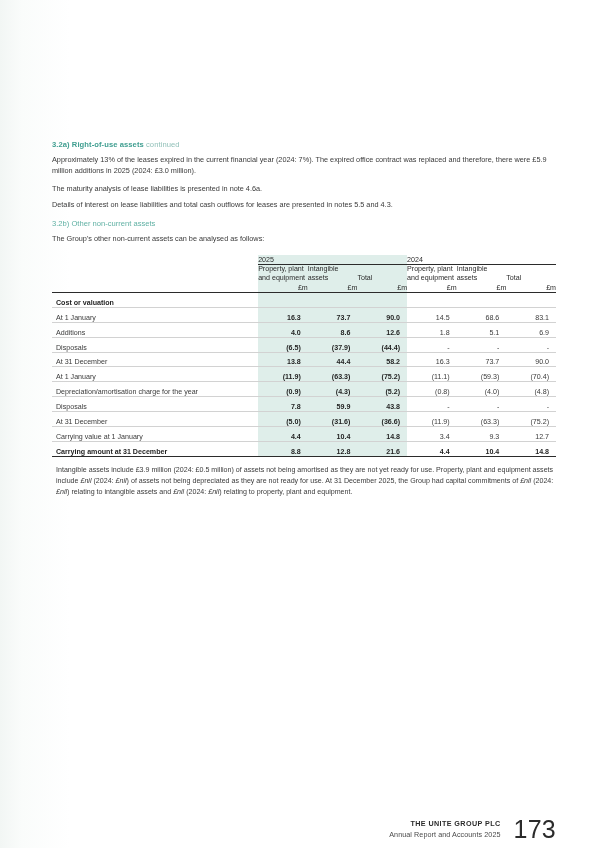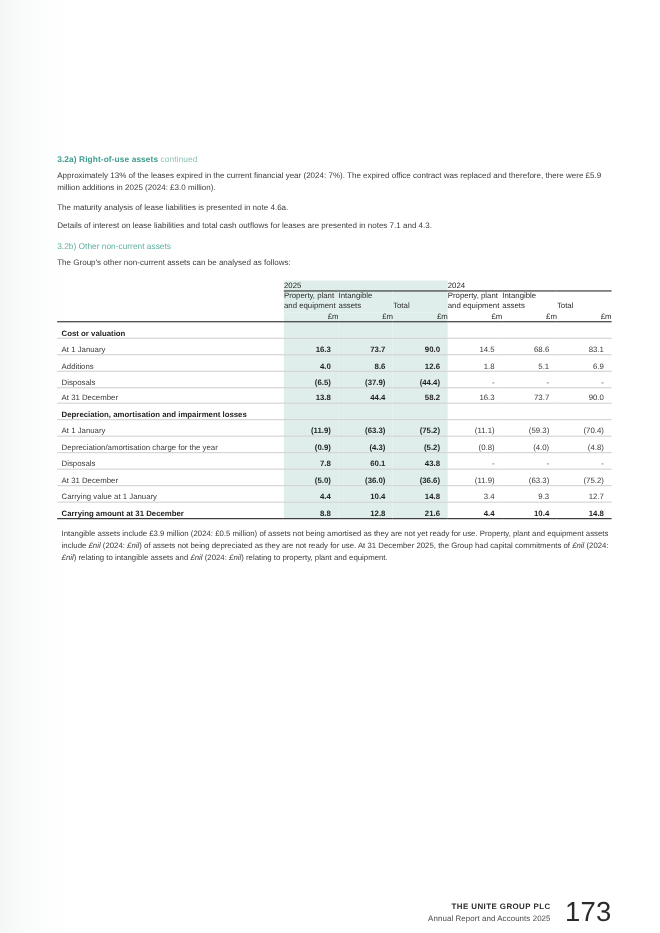--- a/index.html
+++ b/index.html
@@ -193,21 +193,21 @@
 
   <div class="content">
 
     <h2 class="sec-head">
       <span>3.2a) Right-of-use assets</span>
       <span class="cont">continued</span>
     </h2>
 
     <p class="body">Approximately 13% of the leases expired in the current financial year (2024: 7%). The expired office contract was replaced and therefore, there were £5.9 million additions in 2025 (2024: £3.0 million).</p>
     <p class="body tight">The maturity analysis of lease liabilities is presented in note 4.6a.</p>
-    <p class="body tight">Details of interest on lease liabilities and total cash outflows for leases are presented in notes 7.1 and 4.3.</p>
+    <p class="body tight">Details of interest on lease liabilities and total cash outflows for leases are presented in notes 5.5 and 4.3.</p>
 
     <h2 class="sec-head-b">3.2b) Other non-current assets</h2>
     <p class="lead">The Group's other non-current assets can be analysed as follows:</p>
 
     <table class="fin">
       <colgroup>
         <col class="c-label">
           <col class="c-num">
           <col class="c-num">
           <col class="c-num">
@@ -279,29 +279,20 @@
           </tr>
           <tr class="row">
             <td class="lbl">At 31 December</td>
             <td class="num y25">13.8</td>
             <td class="num y25">44.4</td>
             <td class="num y25">58.2</td>
             <td class="num">16.3</td>
             <td class="num">73.7</td>
             <td class="num">90.0</td>
           </tr>
-          <tr class="section">
-            <td class="lbl">Depreciation, amortisation and impairment losses</td>
-            <td class="num y25"></td>
-            <td class="num y25"></td>
-            <td class="num y25"></td>
-            <td class="num"></td>
-            <td class="num"></td>
-            <td class="num"></td>
-          </tr>
           <tr class="row">
             <td class="lbl">At 1 January</td>
             <td class="num y25">(11.9)</td>
             <td class="num y25">(63.3)</td>
             <td class="num y25">(75.2)</td>
             <td class="num">(11.1)</td>
             <td class="num">(59.3)</td>
             <td class="num">(70.4)</td>
           </tr>
           <tr class="row">
@@ -309,30 +300,30 @@
             <td class="num y25">(0.9)</td>
             <td class="num y25">(4.3)</td>
             <td class="num y25">(5.2)</td>
             <td class="num">(0.8)</td>
             <td class="num">(4.0)</td>
             <td class="num">(4.8)</td>
           </tr>
           <tr class="row">
             <td class="lbl">Disposals</td>
             <td class="num y25">7.8</td>
-            <td class="num y25">60.1</td>
+            <td class="num y25">59.9</td>
             <td class="num y25">43.8</td>
             <td class="num">-</td>
             <td class="num">-</td>
             <td class="num">-</td>
           </tr>
           <tr class="row">
             <td class="lbl">At 31 December</td>
             <td class="num y25">(5.0)</td>
-            <td class="num y25">(36.0)</td>
+            <td class="num y25">(31.6)</td>
             <td class="num y25">(36.6)</td>
             <td class="num">(11.9)</td>
             <td class="num">(63.3)</td>
             <td class="num">(75.2)</td>
           </tr>
           <tr class="row">
             <td class="lbl">Carrying value at 1 January</td>
             <td class="num y25">4.4</td>
             <td class="num y25">10.4</td>
             <td class="num y25">14.8</td>

